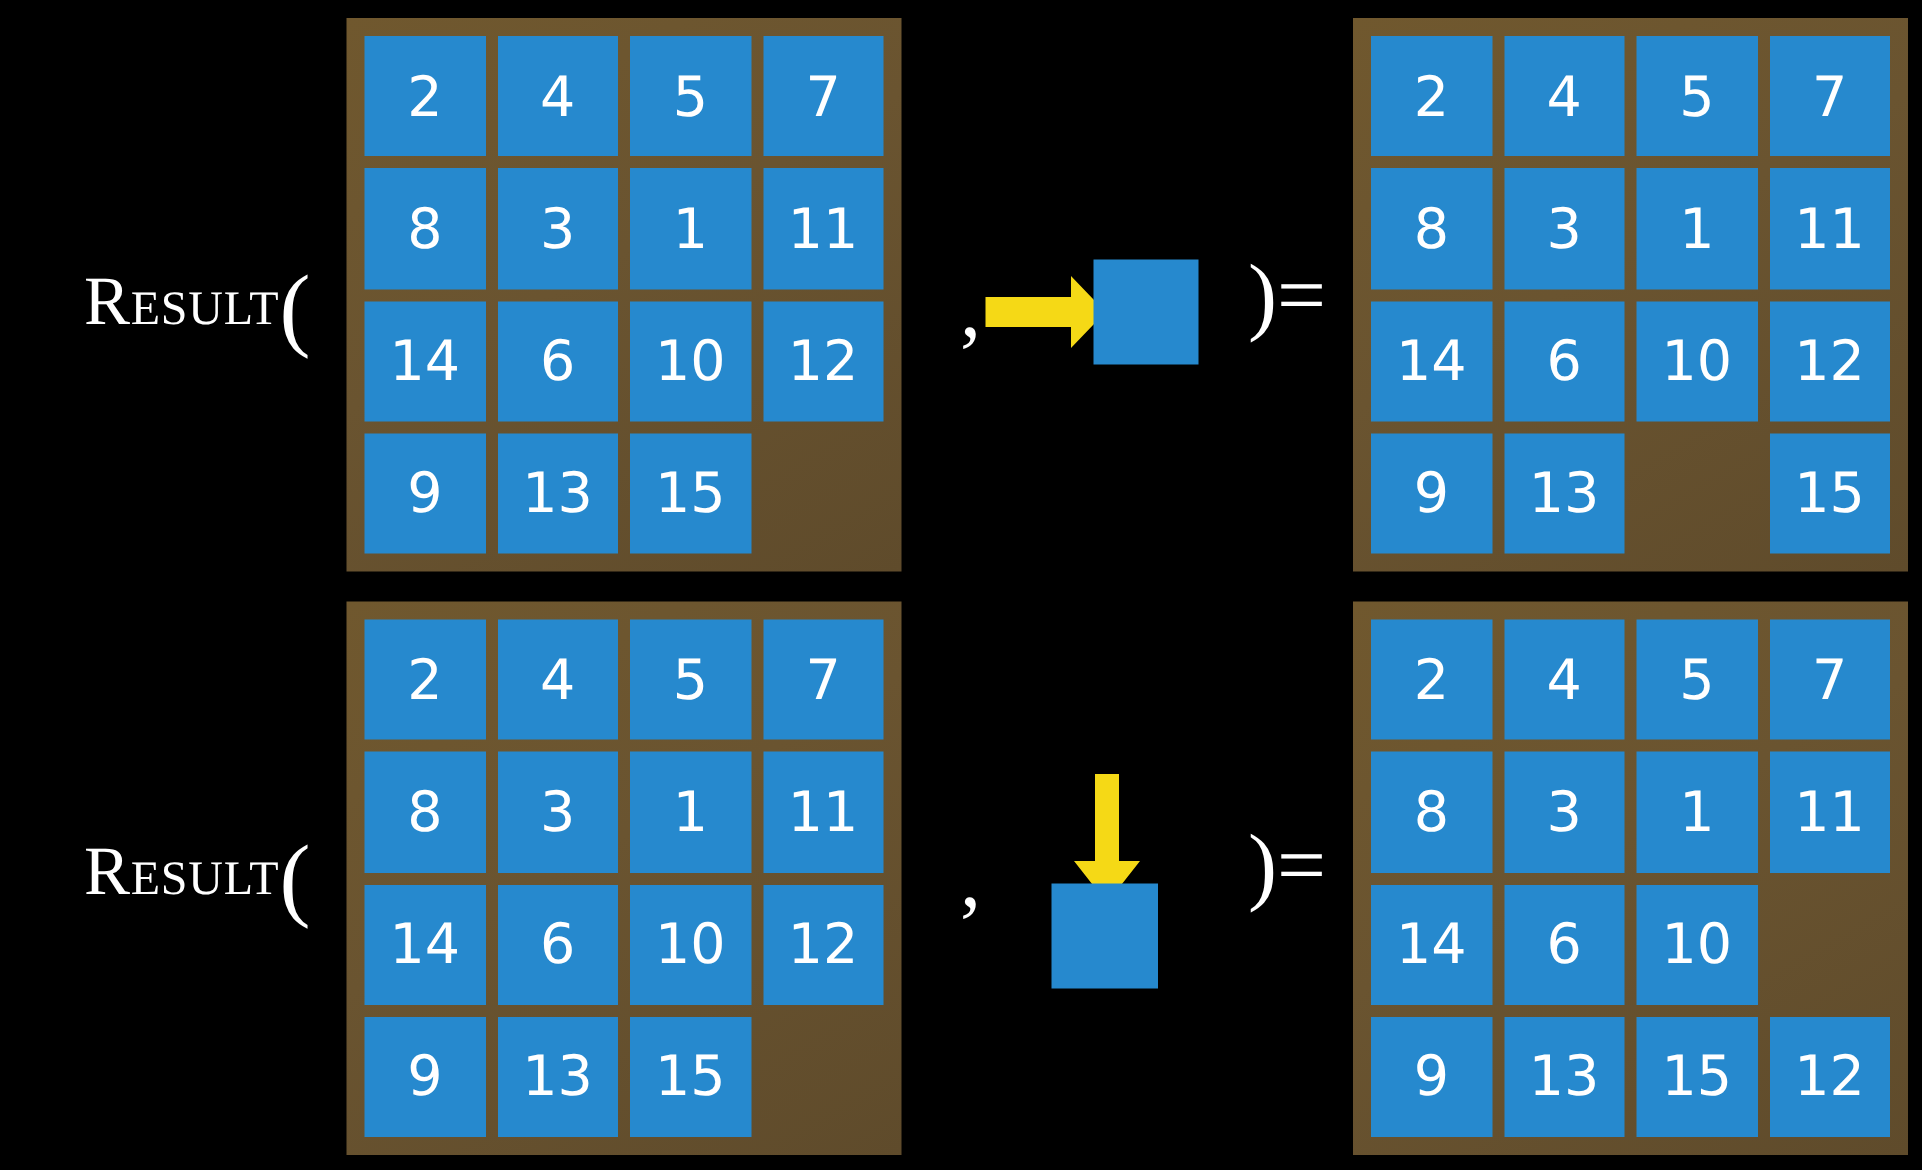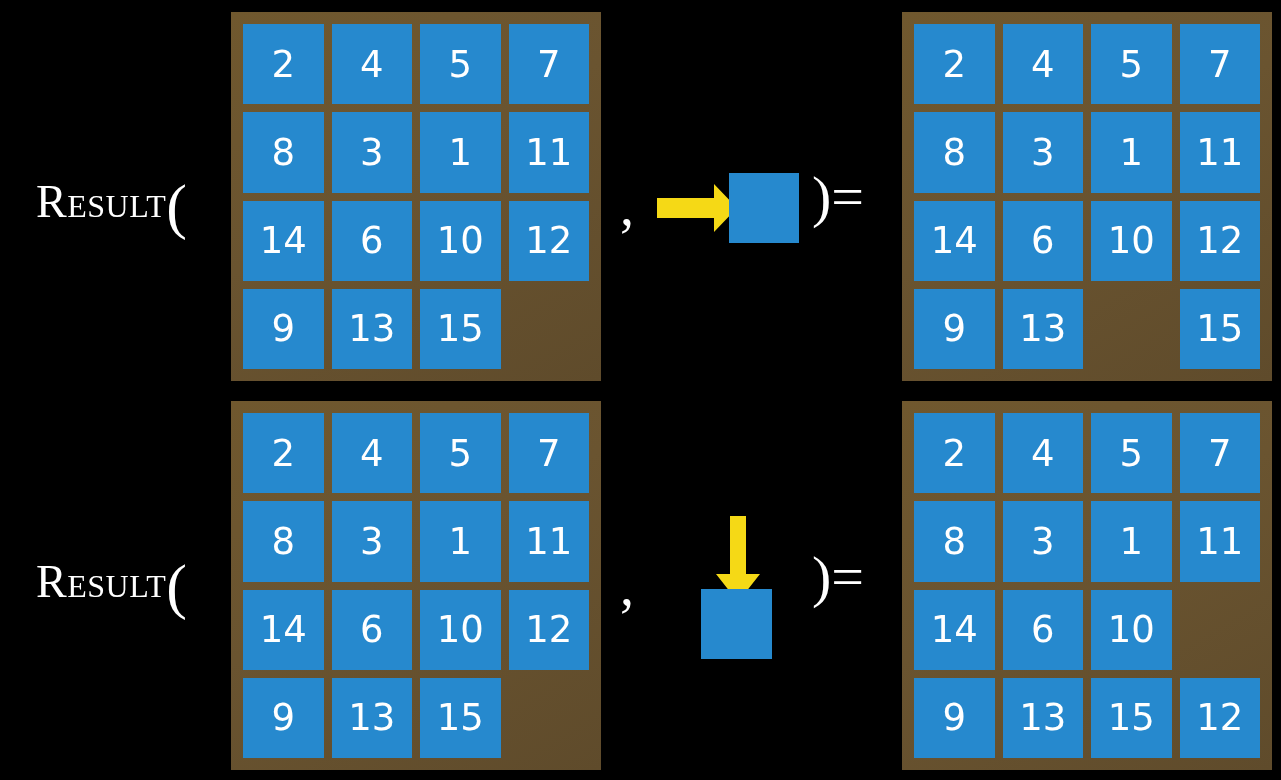--- a/index.html
+++ b/index.html
@@ -60,20 +60,21 @@
   #board-right-bottom{ left: 902px; top: 401px; width: 370px; height: 369px; }
 
   
   .label {
     position: absolute;
     color: #ffffff;
     font-family: "Liberation Serif", "DejaVu Serif", serif;
     white-space: nowrap;
     user-select: none;
     text-shadow: 1px 1px 2px rgba(0,0,0,0.9);
+    margin-left: 20px;
   }
   .result-word {
     font-size: 46px;
     font-variant: small-caps;
     letter-spacing: 0.5px;
     line-height: 1;
   }
   .result-word .paren {
     font-variant: normal;
     font-size: 62px;

